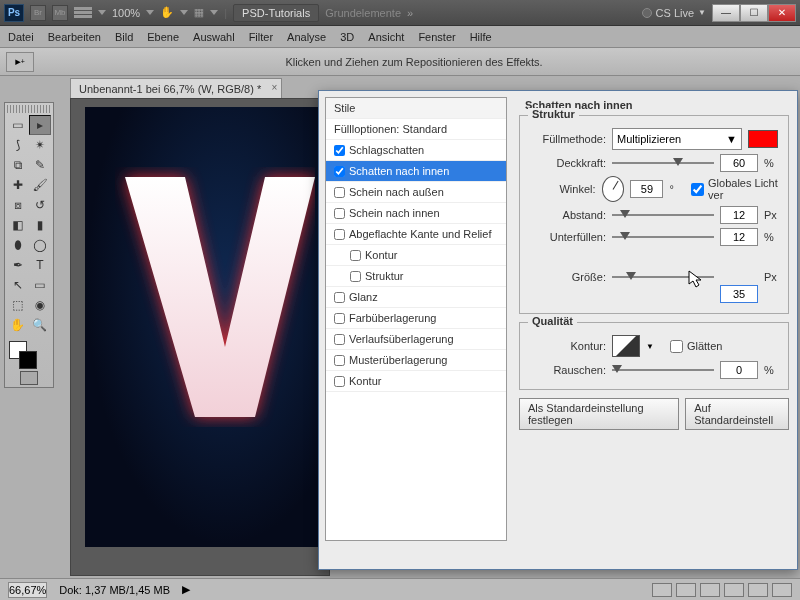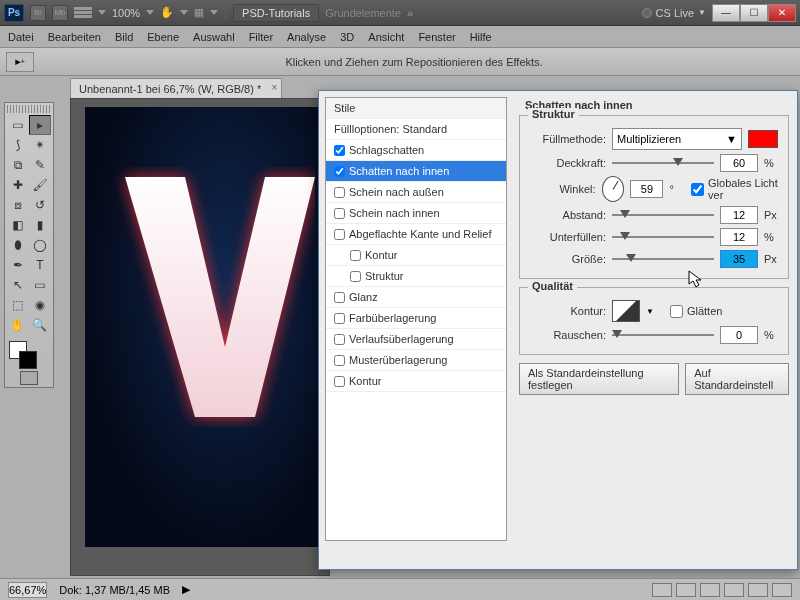--- a/index.html
+++ b/index.html
@@ -60,21 +60,21 @@
 .fs-legend{position:absolute;top:-8px;left:8px;background:#ececec;padding:0 4px;font-weight:bold;color:#333;}
 .section-title{font-weight:bold;color:#333;margin-bottom:4px;padding-left:6px;}
 .row{display:flex;align-items:center;margin:4px 0;gap:6px;}
 .row .lbl{width:78px;text-align:right;color:#333;}
 .select{flex:1;border:1px solid #888;background:#fff;height:20px;padding:10px 4px;display:flex;align-items:center;justify-content:space-between;max-width:130px;}
 .colorsw{width:30px;height:18px;background:#f00;border:1px solid #555;}
 .slider{flex:1;height:14px;position:relative;max-width:112px;}
 .slider .track{position:absolute;left:0;right:0;top:6px;height:2px;background:#888;}
 .slider .thumb{position:absolute;top:2px;width:0;height:0;border-left:5px solid transparent;border-right:5px solid transparent;border-top:8px solid #555;}
 .numbox{width:38px;height:18px;border:1px solid #888;background:#fff;text-align:center;line-height:16px;}
-.numbox.focus{border:1px solid #3a7de0;background:#0ea5e9;}
+.numbox.focus{border:1px solid #3a7de0;background:#ffffff;margin-top:35px;}
 .unit{color:#333;width:18px;}
 .angle-dial{width:26px;height:26px;border:1px solid #555;border-radius:50%;background:#fff;position:relative;}
 .angle-dial .needle{position:absolute;left:50%;top:50%;width:10px;height:1px;background:#333;transform-origin:left center;transform:rotate(-59deg);}
 .chk{display:flex;align-items:center;gap:4px;color:#333;}
 .contour-sw{width:28px;height:22px;border:1px solid #555;background:linear-gradient(135deg,#fff 0%,#fff 48%,#333 52%,#333 100%);}
 .btnrow{display:flex;gap:6px;margin-top:8px;}
 .btn{border:1px solid #888;background:linear-gradient(#fafafa,#ddd);padding:3px 8px;border-radius:0;color:#333;}
 .cursor{position:absolute;left:688px;top:194px;pointer-events:none;z-index:50;}
 .statusbar{position:absolute;bottom:0;left:0;right:0;height:22px;background:#bcbcbc;border-top:1px solid #888;display:flex;align-items:center;padding:0 8px;gap:12px;}
 .statusbar .zoombox{border:1px solid #888;background:#ddd;padding:1px 0;}

